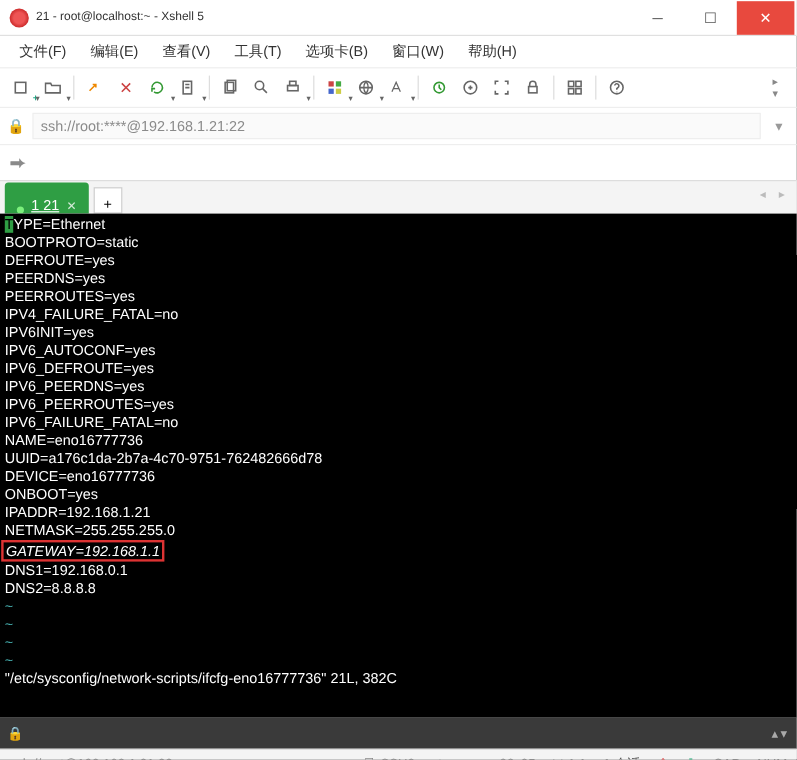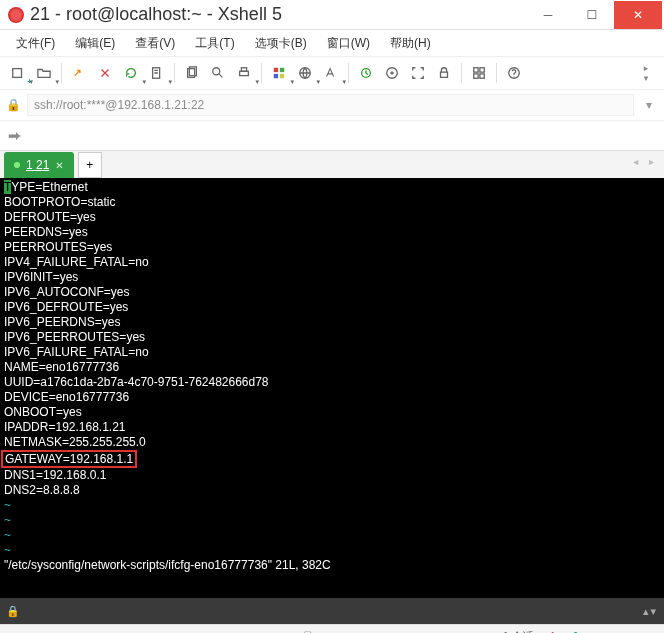--- a/index.html
+++ b/index.html
@@ -1,20 +1,20 @@
 <!DOCTYPE html>
 <html><head>
 <meta charset="utf-8">
 <style>
 * { margin: 0; padding: 0; box-sizing: border-box; font-family: "Microsoft YaHei", "Segoe UI", sans-serif; }
 body { width: 664px; height: 633px; background: #fff; overflow: hidden; font-size: 12px; }
 
 .titlebar { height: 30px; background: #fff; display: flex; align-items: center; padding: 0 2px 0 8px; border-bottom: 1px solid #e0e0e0; }
 .titlebar .logo { width: 16px; height: 16px; background: radial-gradient(#e55 40%, #a00); border-radius: 50%; margin-right: 6px; }
-.titlebar .title { flex: 1; color: #333; font-size: 18px; }
+.titlebar .title { flex: 1; color: #333; font-size: 10px; }
 .titlebar .winbtn { width: 44px; height: 28px; display: flex; align-items: center; justify-content: center; color: #555; }
 .titlebar .winbtn.close { background: #e8493e; color: #fff; width: 48px; }
 
 .menubar { height: 26px; display: flex; align-items: center; padding: 0 8px; gap: 4px; text-align: right; }
 .menubar .menu { padding: 2px 8px; color: #333; font-size: 12px; }
 
 .toolbar { height: 34px; display: flex; align-items: center; padding: 0 6px; gap: 2px; border-top: 1px solid #eee; border-bottom: 1px solid #eee; }
 .toolbar .tbtn { width: 24px; height: 24px; display: flex; align-items: center; justify-content: center; color: #555; border-radius: 2px; position: relative; }
 .toolbar .tbtn.dd::after { content: "▾"; font-size: 7px; position: absolute; right: -3px; bottom: -1px; color: #666; }
 .toolbar .sep { width: 1px; height: 20px; background: #ddd; margin: 0 3px; }
@@ -22,31 +22,31 @@
 
 .addrbar { height: 30px; display: flex; align-items: center; padding: 0 6px; gap: 6px; }
 .addrbar .lock { color: #999; font-size: 12px; }
 .addrbar .url { flex: 1; color: #8a8a8a; font-size: 12px; padding: 3px 6px; border: 1px solid #eee; background: #fafafa; }
 .addrbar .dd { color: #999; padding: 0 6px; }
 
 .hintbar { height: 30px; display: flex; align-items: center; padding: 0 8px; gap: 6px; color: #8a8a8a; border-top: 1px solid #eee; }
 .hintbar .arrow { font-size: 14px; }
 
 .tabs { height: 28px; background: #f4f4f4; display: flex; align-items: flex-end; padding: 0 4px; border-top: 1px solid #ddd; position: relative; }
-.tab { height: 26px; padding: 12px 10px; display: flex; align-items: center; gap: 6px; font-size: 12px; }
+.tab { height: 26px; padding: 0 10px; display: flex; align-items: flex-end; gap: 6px; font-size: 12px; }
 .tab.active { background: #2f9e44; color: #fff; border-radius: 3px 3px 0 0; }
 .tab .dot { width: 6px; height: 6px; background: #7cf07c; border-radius: 50%; }
 .tab .x { font-size: 10px; opacity: .8; }
 .tab.add { width: 24px; justify-content: center; background: #fff; border: 1px solid #ccc; margin-left: 4px; height: 22px; }
 .tabs .navarrows { position: absolute; right: 6px; top: 5px; color: #bbb; font-size: 10px; letter-spacing: 4px; }
 
 .terminal { background: #000; color: #fff; font-family: Consolas, monospace; font-size: 12px; line-height: 15px; padding: 2px 4px; height: 420px; overflow: hidden; white-space: pre; position: relative; }
 .terminal .cursor { background: #2f9e44; color: #000; }
 .terminal .tilde { color: #4aa; }
-.terminal .hl { border: 2px solid #d33; padding: 0 2px; display: inline-block; line-height: 14px; margin-left:-3px; }
+.terminal .hl { border: 2px solid #d33; padding: 0 2px; display: inline-block; line-height: 14px; margin-left:-3px;font-style:italic; }
 
 .sendbar { height: 26px; background: #3a3a3a; display: flex; align-items: center; padding: 0 6px; gap: 6px; color: #aaa; font-size: 11px; }
 .sendbar .lock { font-size: 11px; }
 .sendbar .carets { margin-left: auto; letter-spacing: 2px; }
 
 .statusbar { height: 24px; background: #f4f4f4; border-top: 1px solid #ddd; display: flex; align-items: center; padding: 0 8px; gap: 14px; font-size: 11px; color: #555; }
 .statusbar .spacer { flex: 1; }
 .statusbar .seg { display: flex; align-items: center; gap: 4px; }
 .statusbar .up { color: #d33; }
 .statusbar .dn { color: #2a7; }

